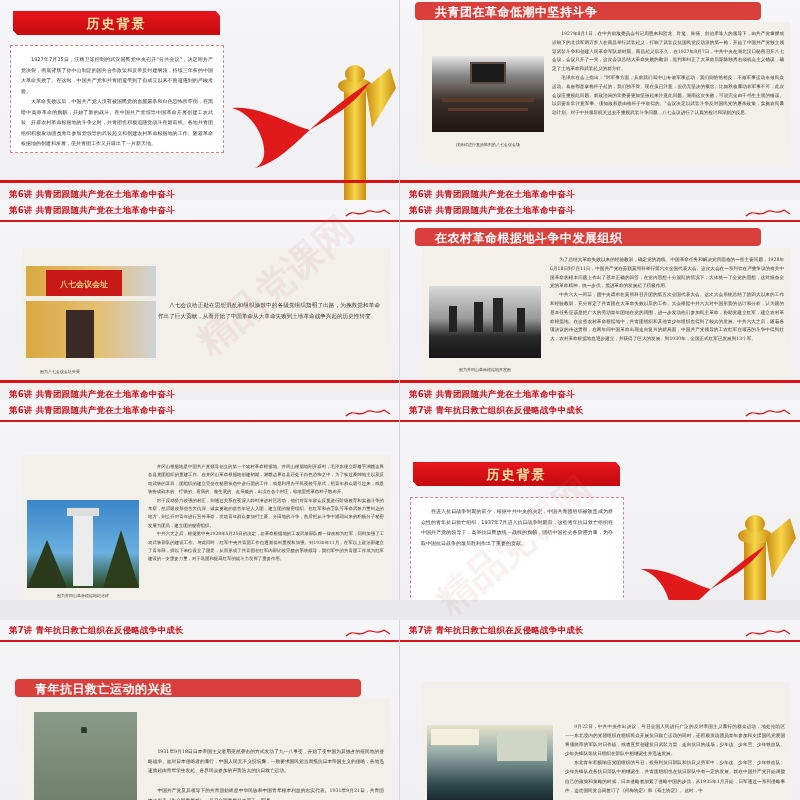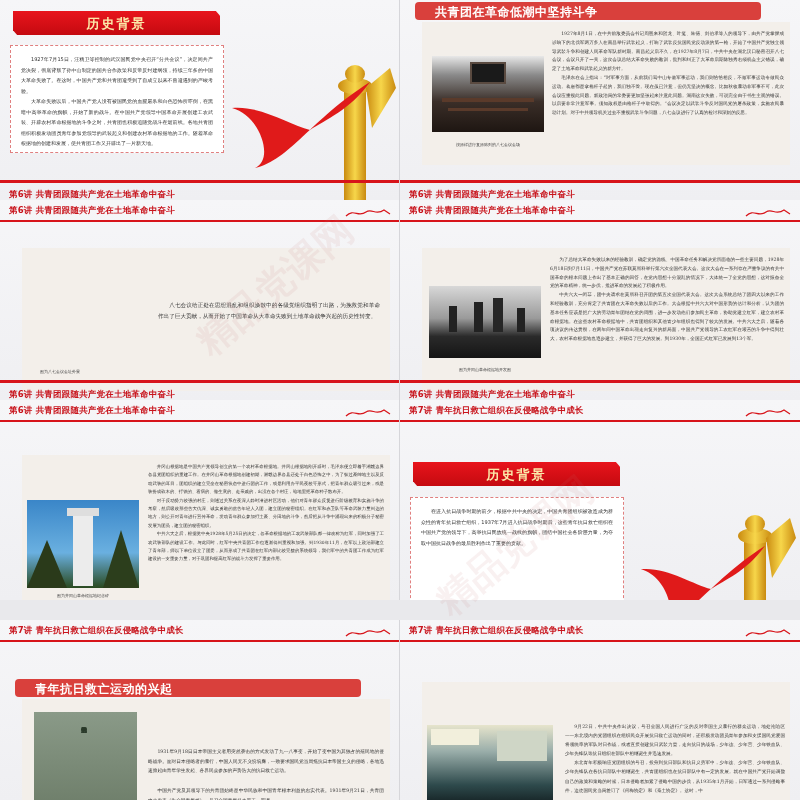--- a/index.html
+++ b/index.html
@@ -111,39 +111,47 @@
 
   <div class="slide left" style="left:0;top:200px;">
     <div class="chap" style="top:-8px;">
       <div class="title">第6讲 共青团跟随共产党在土地革命中奋斗</div>
       <svg class="orn" viewBox="0 0 48 12">
           <path d="M2 10 C 10 2, 14 12, 22 6 C 28 2, 32 10, 40 4 L46 8" stroke="#d7141a" stroke-width="1.2" fill="none"></path>
         </svg>
       <div class="line-bot"></div>
     </div>
     <div class="panel" style="left:22px;top:48px;width:368px;height:143px;"></div>
+    <div class="photo" style="left:26px;top:66px;width:130px;height:92px;background:linear-gradient(90deg,#d9a842 0%,#e5c070 55%,#cfd2d6 100%);">
+      <div style="position:absolute;left:20px;top:4px;width:76px;height:28px;background:#c81818;color:#f4d880;font-size:8px;text-align:center;line-height:28px;font-weight:bold;">八七会议会址</div>
+      <div style="position:absolute;left:40px;top:44px;width:28px;height:48px;background:#3a2a24;"></div>
+      <div style="position:absolute;left:0;top:30px;width:130px;height:5px;background:#f2ede4;"></div>
+    </div>
     <div class="cap" style="left:40px;top:169px;width:80px;text-align:left;">图为八七会议会址外景</div>
     <div class="txt" style="left:158px;top:100px;width:222px;font-size:5.6px;line-height:10.6px;">
       <p>八七会议给正处在思想混乱和组织涣散中的各级党组织指明了出路，为挽救党和革命作出了巨大贡献，从而开始了中国革命从大革命失败到土地革命战争兴起的历史性转变。</p>
     </div>
     <div class="foot">
       <div class="line"></div>
       <div class="chap" style="top:0;">
         <div class="title" style="top:9px;">第6讲 共青团跟随共产党在土地革命中奋斗</div>
       </div>
     </div>
   </div>
 
   <div class="slide" style="left:400px;top:200px;">
     <div class="chap" style="top:-8px;">
       <div class="title">第6讲 共青团跟随共产党在土地革命中奋斗</div>
       <svg class="orn" viewBox="0 0 48 12">
           <path d="M2 10 C 10 2, 14 12, 22 6 C 28 2, 32 10, 40 4 L46 8" stroke="#d7141a" stroke-width="1.2" fill="none"></path>
         </svg>
       <div class="line-bot"></div>
+    </div>
+    <div class="sect" style="left:15px;top:28px;width:346px;">
+      <span>在农村革命根据地斗争中发展组织</span>
     </div>
     <div class="panel" style="left:22px;top:48px;width:368px;height:143px;"></div>
     <div class="photo" style="left:29px;top:86px;width:112px;height:72px;background:linear-gradient(180deg,#d8d8d8 0%,#9a9a9a 45%,#2a2a2a 70%,#151515 100%);">
       <div style="position:absolute;left:20px;top:20px;width:8px;height:26px;background:#222;"></div>
       <div style="position:absolute;left:45px;top:16px;width:9px;height:30px;background:#222;"></div>
       <div style="position:absolute;left:64px;top:12px;width:10px;height:34px;background:#262626;"></div>
       <div style="position:absolute;left:88px;top:22px;width:8px;height:24px;background:#222;"></div>
     </div>
     <div class="cap" style="left:29px;top:167px;width:112px;">图为井冈山革命根据地开发图</div>
     <div class="txt" style="left:150px;top:56px;width:234px;">

